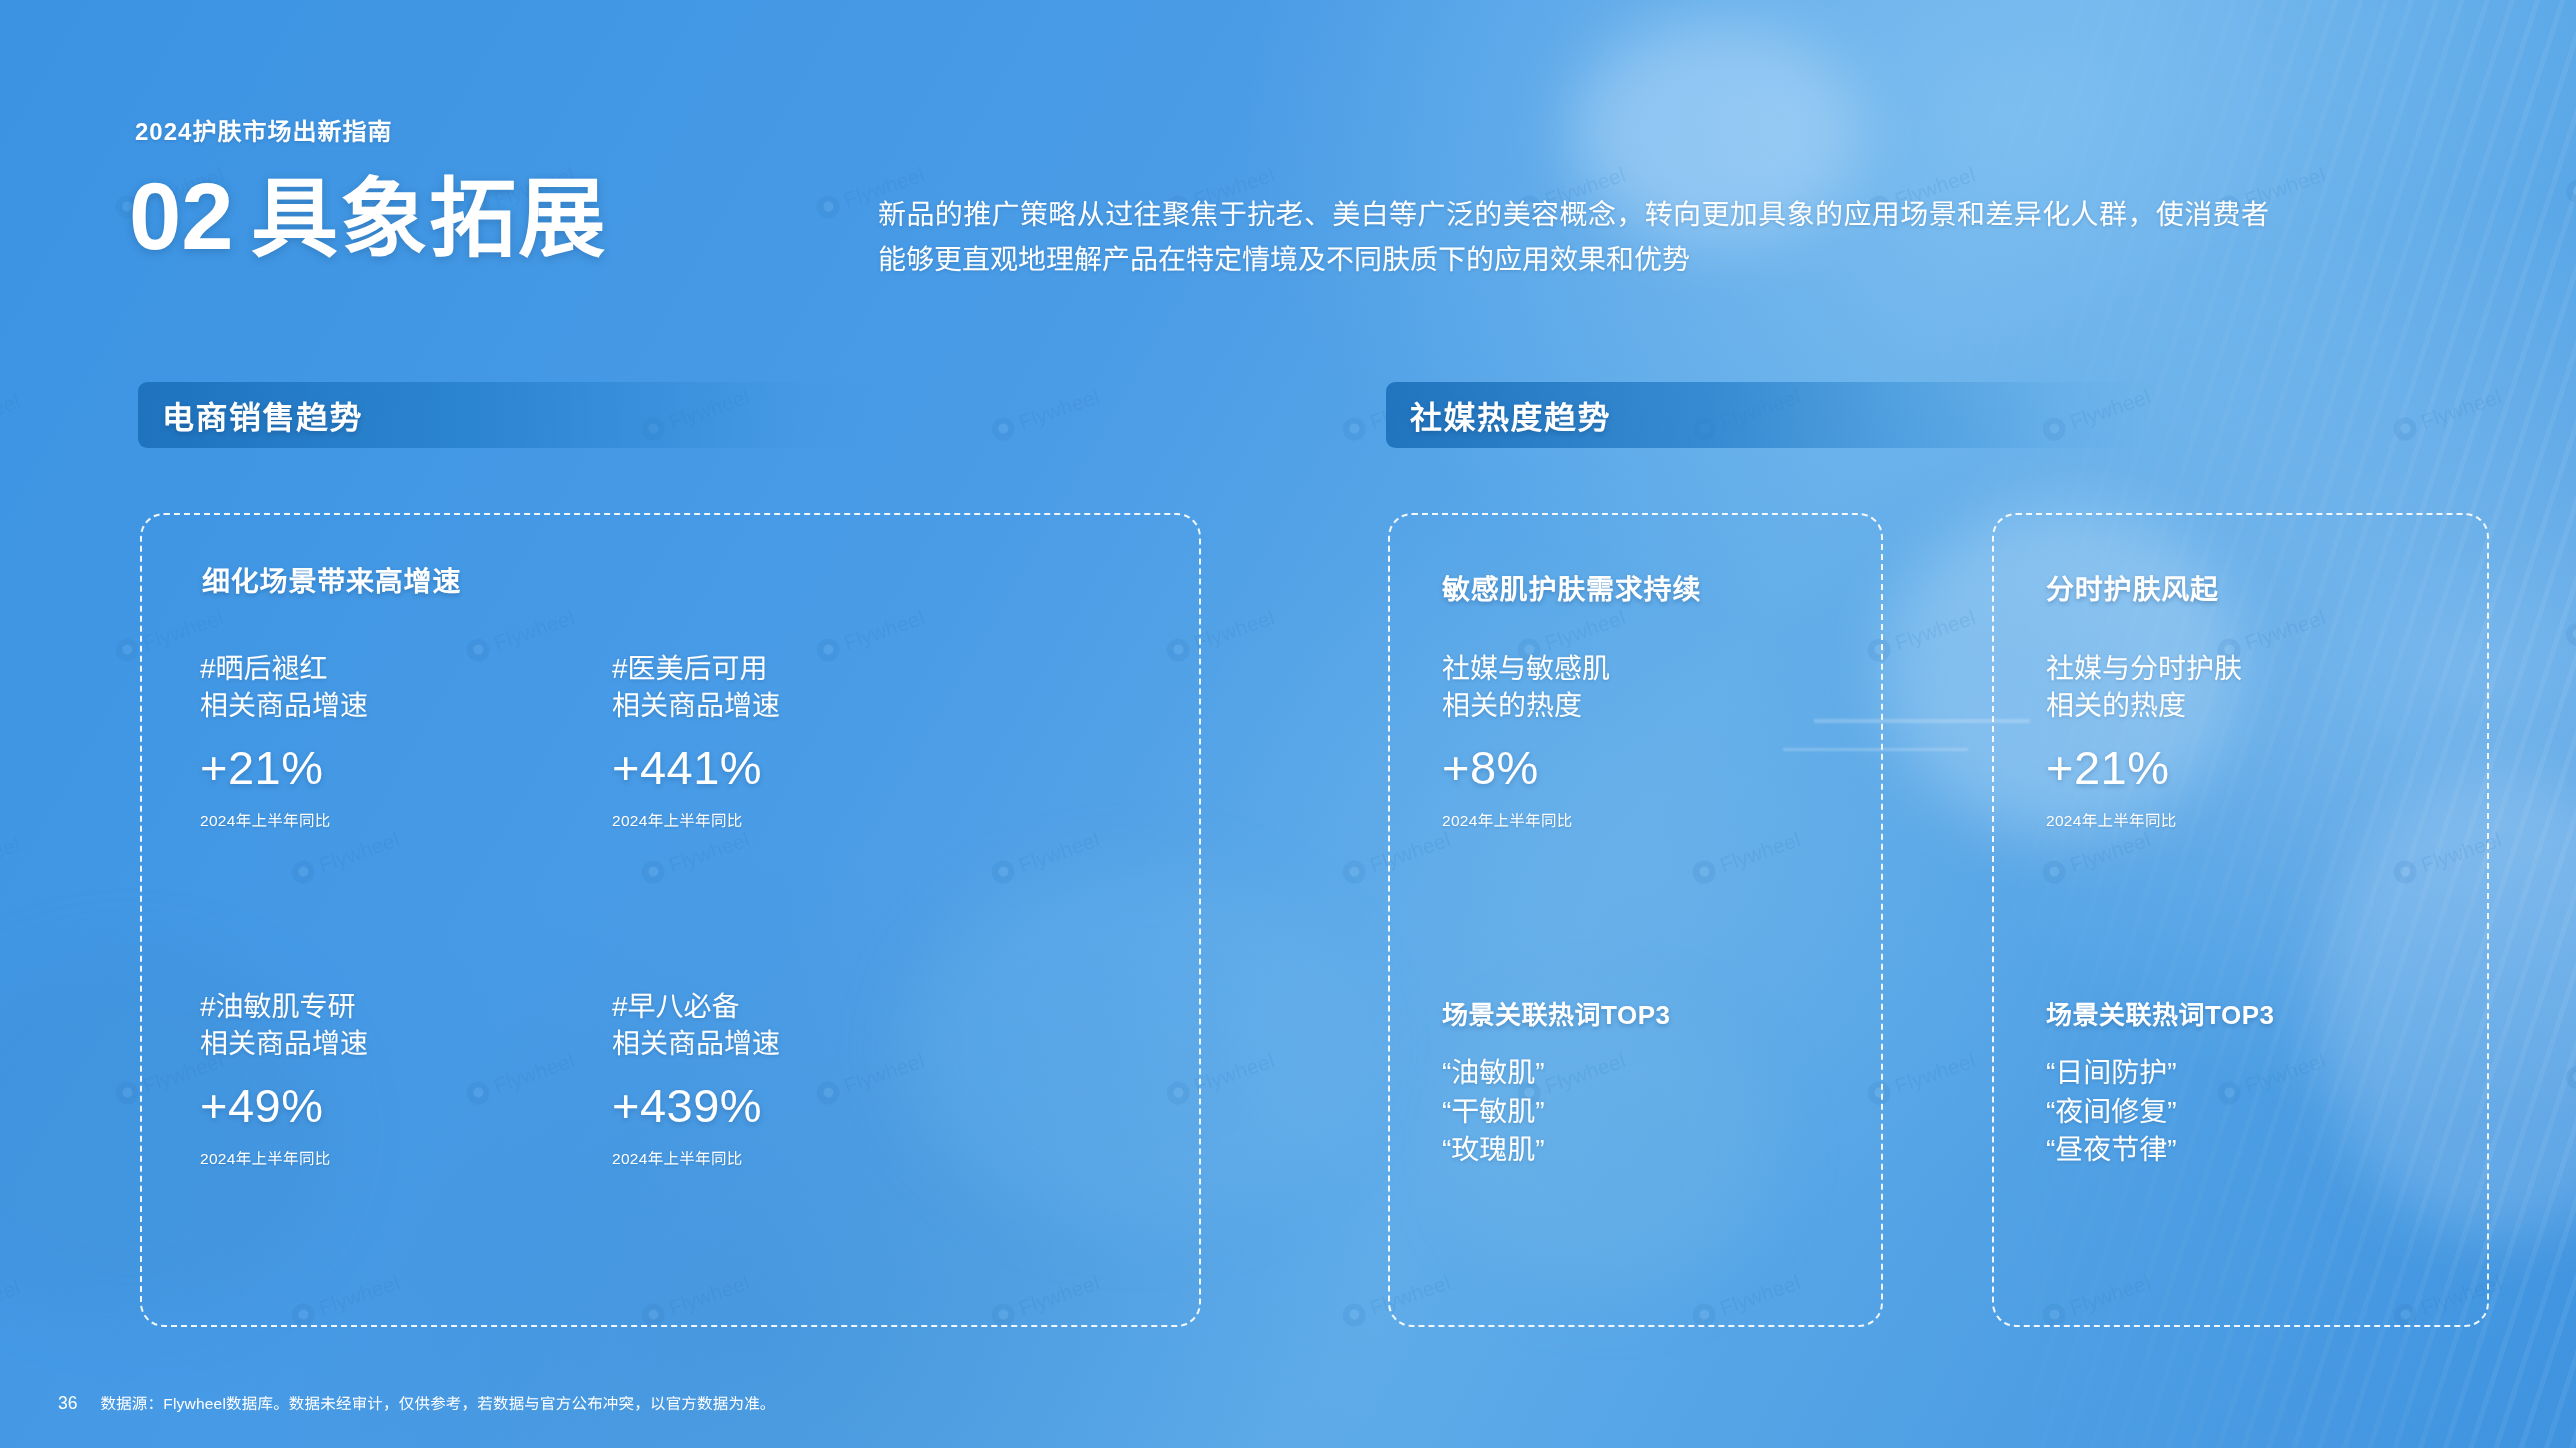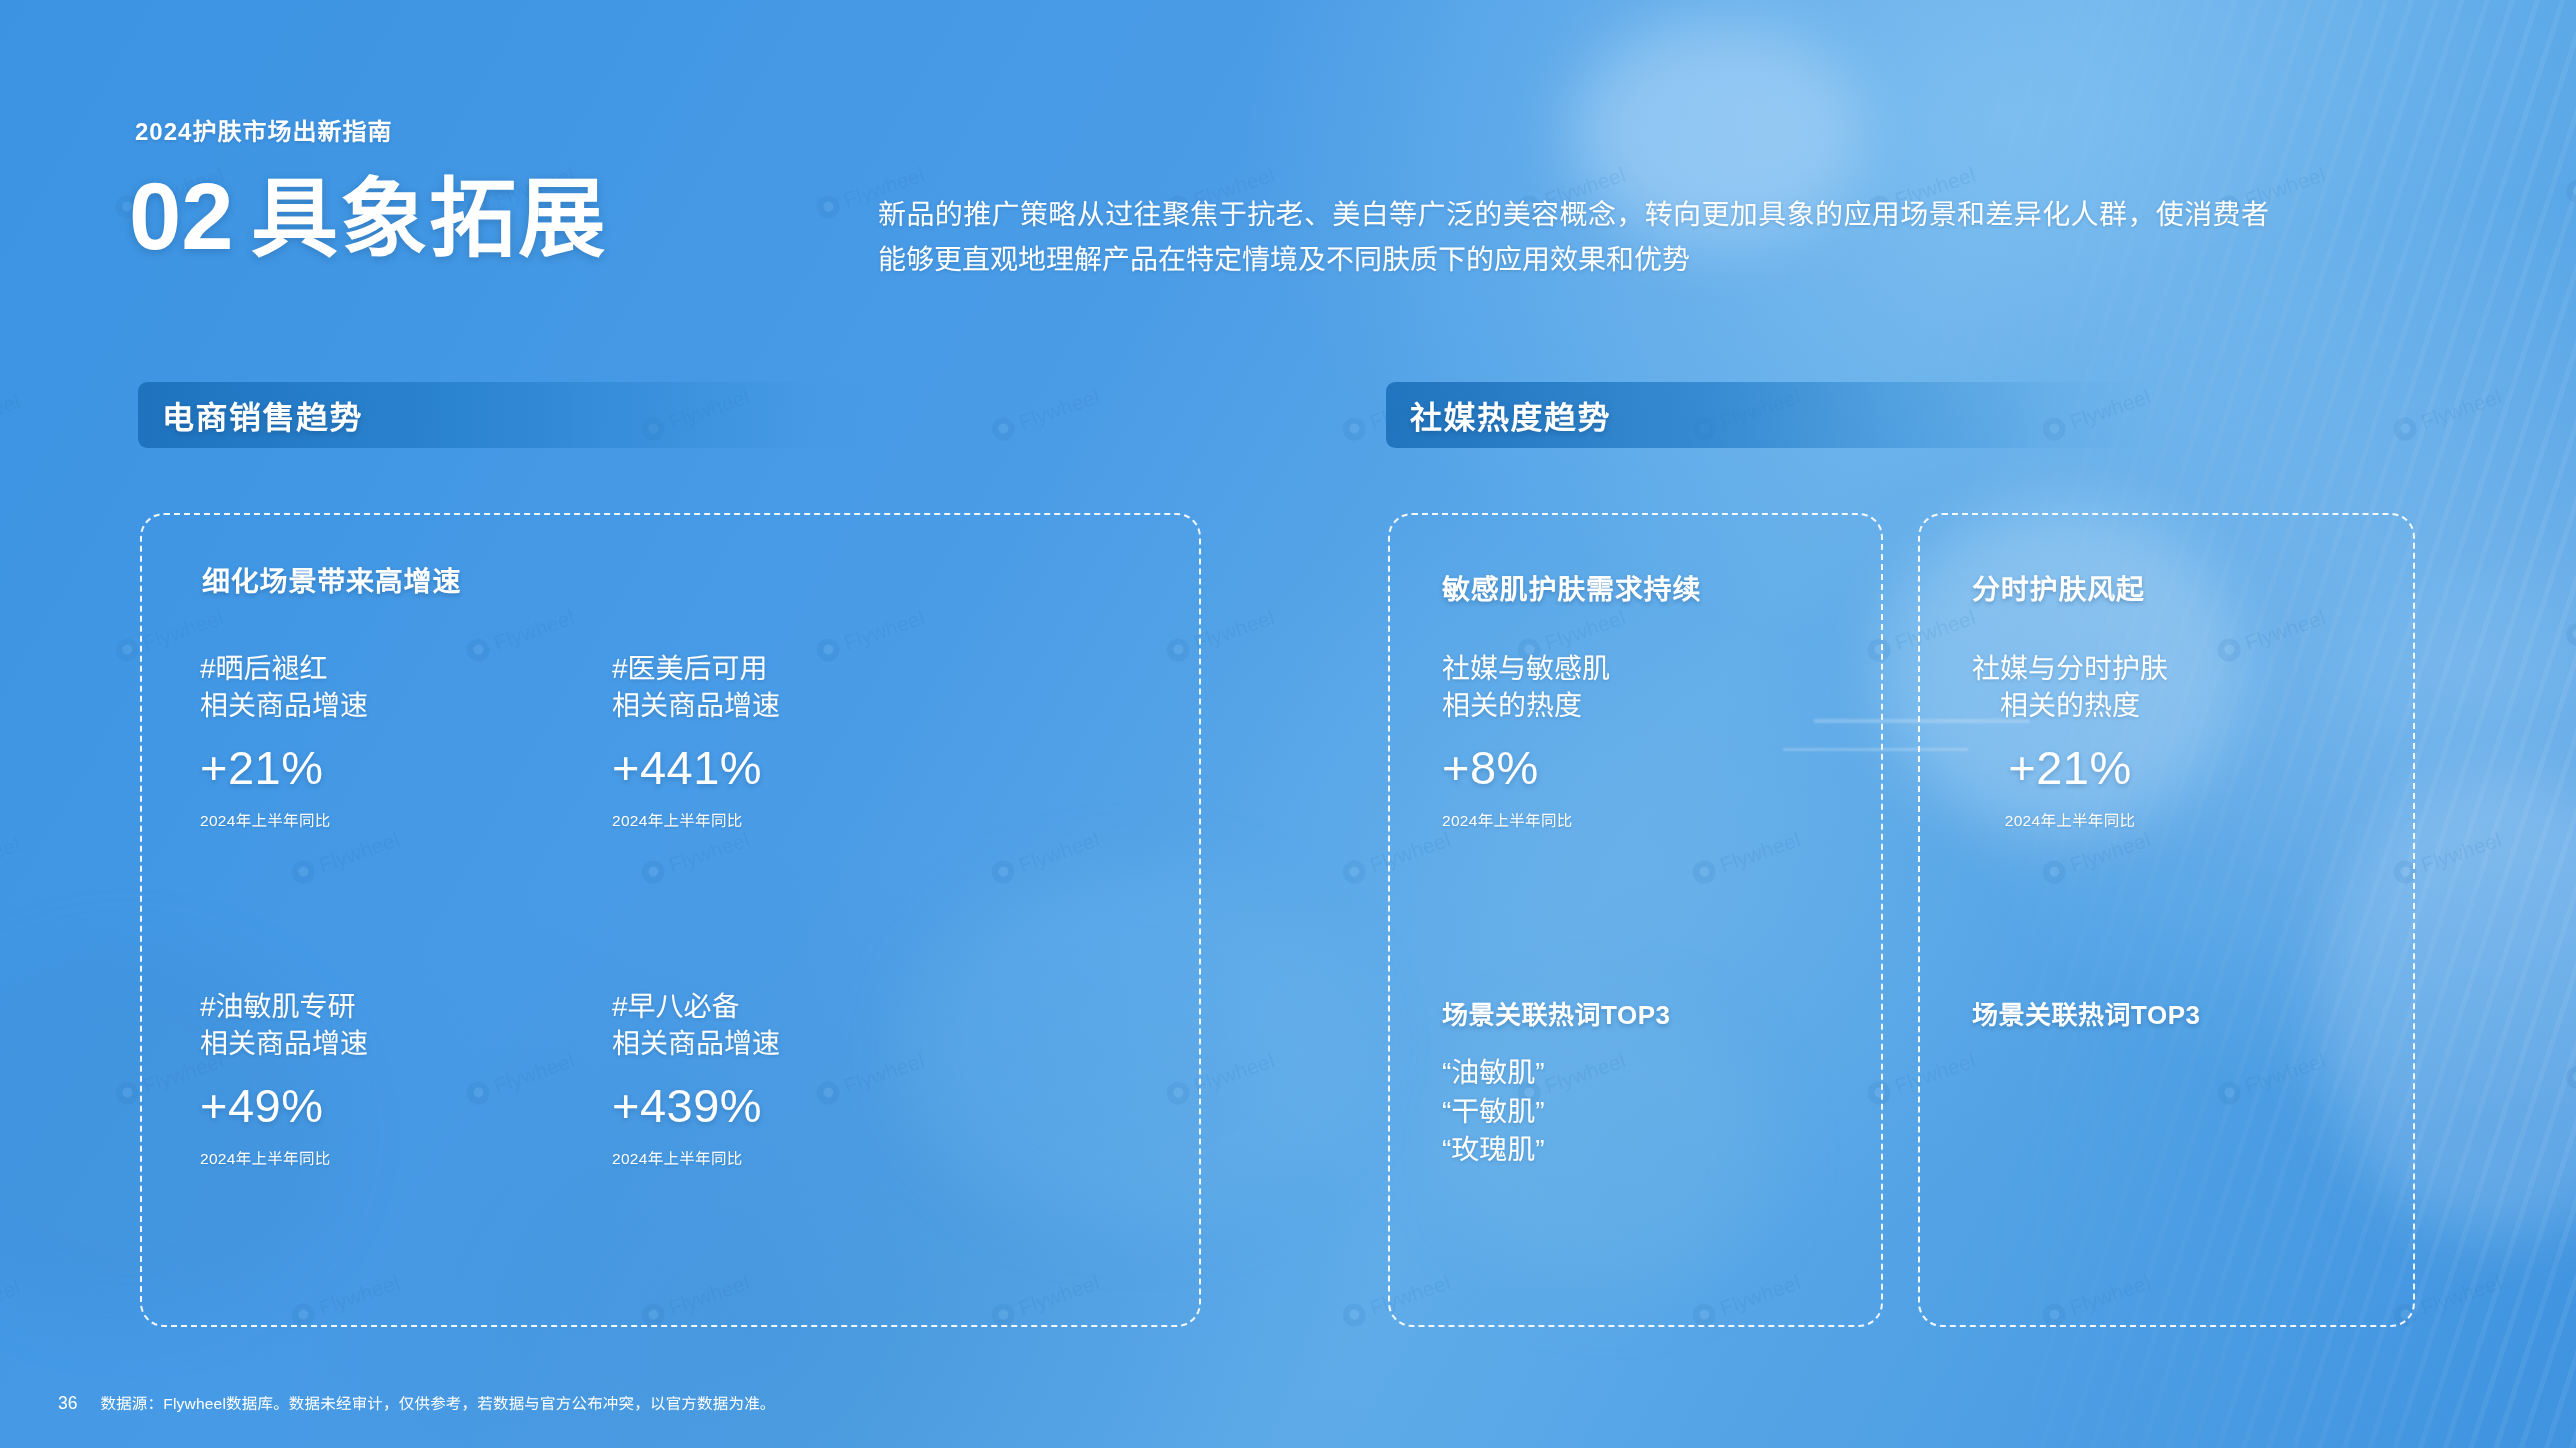--- a/index.html
+++ b/index.html
@@ -103,21 +103,21 @@
   #sec-head-2{ left:1386px; top:382px; width:773px; }
 
   
   .card{
     position:absolute;
     border:2.6px dashed rgba(255,255,255,0.92);
     border-radius:24px;
   }
   #card-ecom{   left:140px;  top:513px; width:1061px; height:814px; }
   #card-social-1{ left:1388px; top:513px; width:495px;  height:814px; }
-  #card-social-2{ left:1918px; top:513px; width:497px;  height:814px;text-align:center; }
+  #card-social-2{ left:1992px; top:513px; width:497px;  height:814px; }
 
   .card-title{
     position:absolute;
     font-size:28px; font-weight:800; letter-spacing:0.8px;
     text-shadow:0 1.5px 4.6px rgba(14,60,108,0.32);
   }
 
   
   .metric{ position:absolute; }
   .metric .m-label{
@@ -431,20 +431,25 @@
 
   <div class="metric" style="left:52px; top:136px;">
     <div class="m-label">社媒与分时护肤
 相关的热度</div>
     <div class="m-value">+21%</div>
     <div class="m-note">2024年上半年同比</div>
   </div>
 
   <div class="kw-block" style="left:52px; top:479px;">
     <div class="kw-title">场景关联热词TOP3</div>
+    <div class="kw-list">
+      <div class="kw-item">“日间防护”</div>
+      <div class="kw-item">“夜间修复”</div>
+      <div class="kw-item">“昼夜节律”</div>
+    </div>
   </div>
 </div>
 
 <div id="footer">
   <span class="pageno">36</span>
   <span class="source">数据源：Flywheel数据库。数据未经审计，仅供参考，若数据与官方公布冲突，以官方数据为准。</span>
 </div>
 
 
 </body></html>

